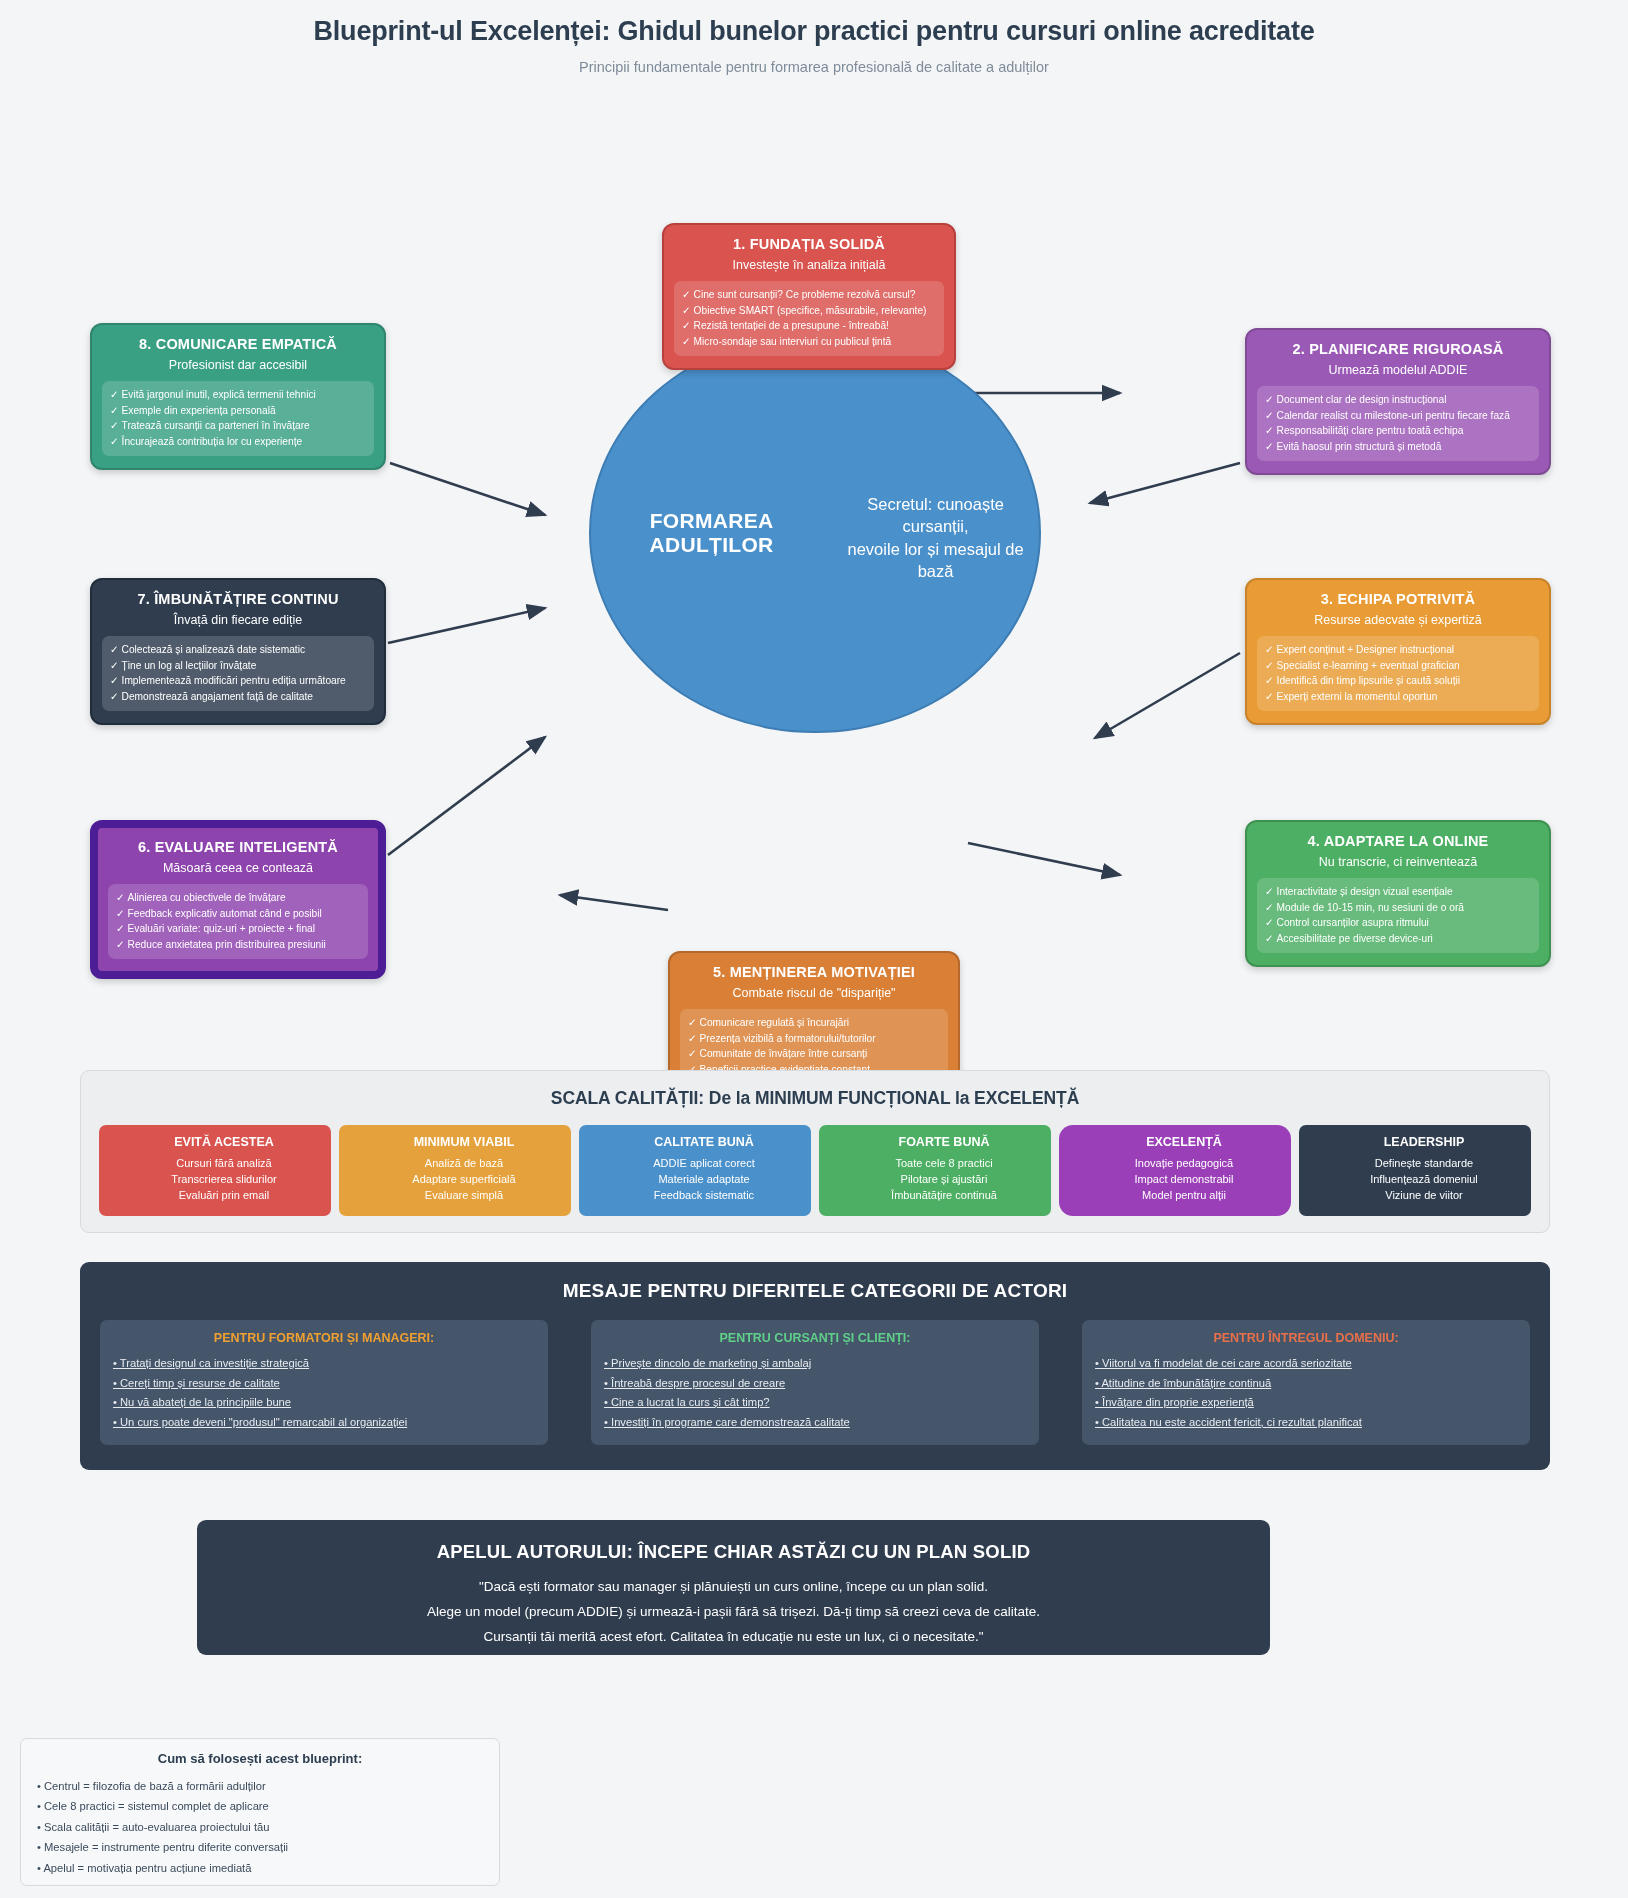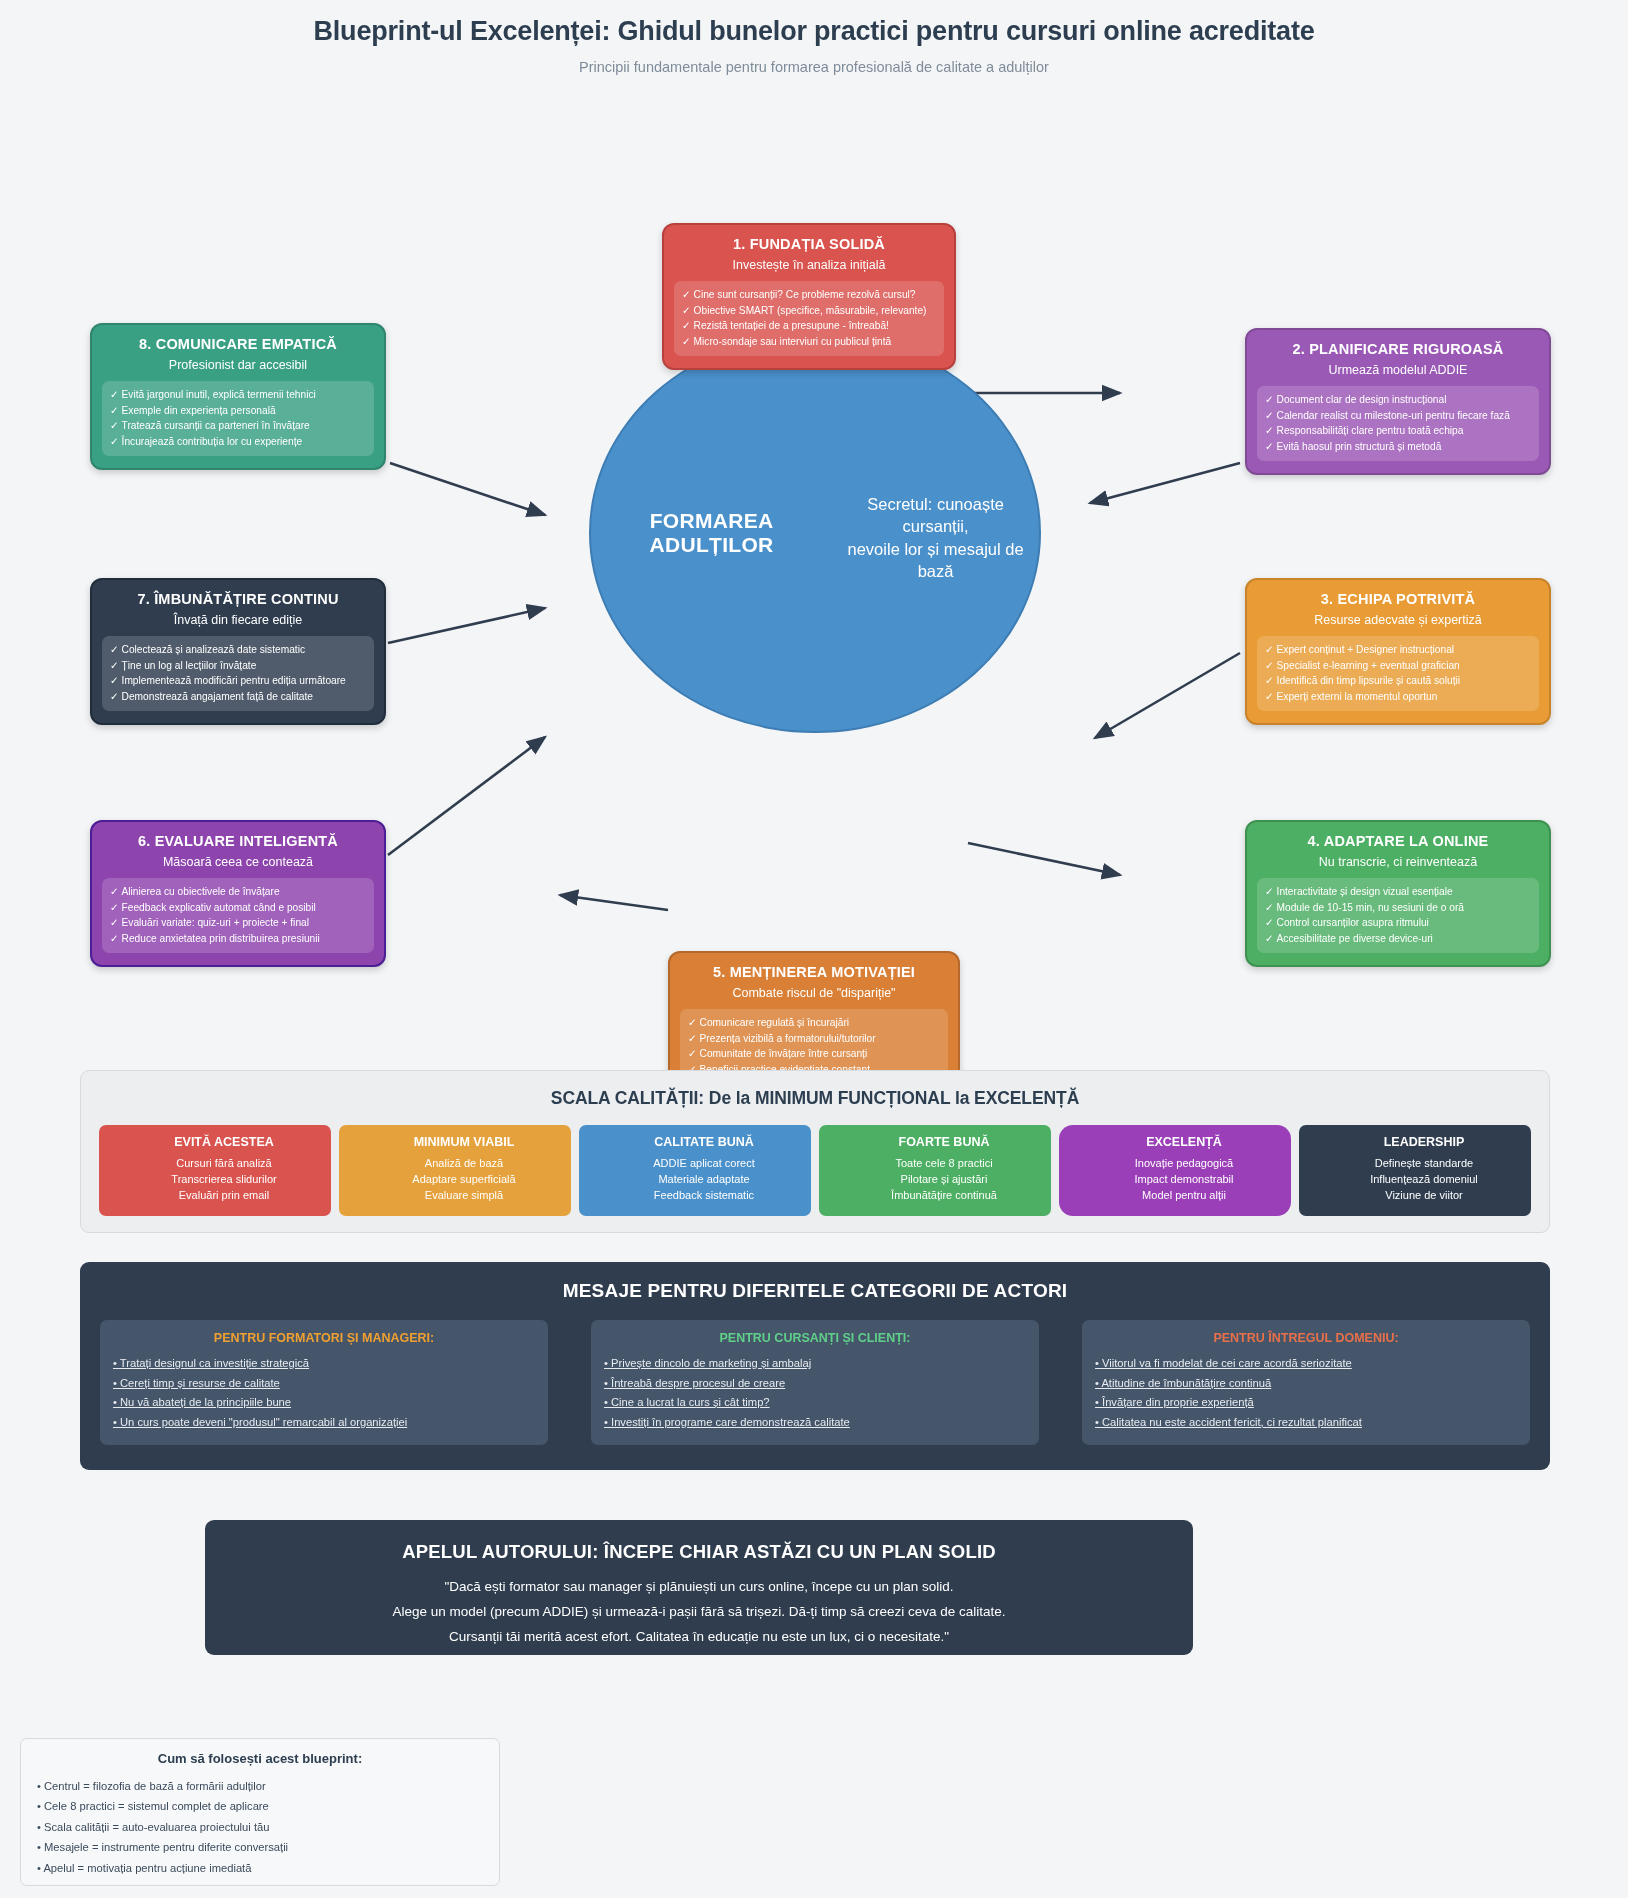--- a/index.html
+++ b/index.html
@@ -64,21 +64,21 @@
     font-size: 10.2px; line-height: 1.52; white-space: nowrap;
   }
   .card .card-list li .chk { margin-right: 3px; }
 
   
   .c-red    { background:#d9534f; border:2px solid #b8413d; }
   .c-purple { background:#9b59b6; border:2px solid #804a96; }
   .c-orange { background:#e99c35; border:2px solid #c9832a; }
   .c-green  { background:#4caf63; border:2px solid #3e9151; }
   .c-orange2{ background:#d98036; border:2px solid #b5682b; }
-  .c-purple2{ background:#8e44ad; border:2px solid #4c1d95; }
+  .c-purple2{ background:#8e44ad; border:8px solid #4c1d95; }
   .c-dark   { background:#2f3d4f; border:2px solid #222d3b; }
   .c-teal   { background:#3aa083; border:2px solid #2f856d; }
 
   
   #card1 { left: 662px; top: 148px; width: 294px; }
   #card2 { left: 1245px; top: 253px; width: 306px; }
   #card3 { left: 1245px; top: 503px; width: 306px; }
   #card4 { left: 1245px; top: 745px; width: 306px; }
   #card5 { left: 668px; top: 876px; width: 292px; }
   #card6 { left: 90px;  top: 745px; width: 296px; }
@@ -126,21 +126,21 @@
     text-align: center; font-size: 12.5px; font-weight: bold; margin-bottom: 9px;
   }
   .msg-col ul { list-style: none; }
   .msg-col li { font-size: 11.2px; color: #e8ecf0; line-height: 1.75; white-space: nowrap; text-decoration: underline; }
   .mh-orange { color: #f0a030; }
   .mh-green  { color: #5fd08a; }
   .mh-red    { color: #e8704a; }
 
   
   .cta-panel {
-    position: absolute; left: 205px; top: 1520px; width: 988px; height: 135px;
+    position: absolute; left: 197px; top: 1520px; width: 1073px; height: 135px;
     background: #2f3d4f; border-radius: 9px; color: #fff; text-align: center;
   }
   .cta-title { font-size: 18.5px; font-weight: bold; padding-top: 21px; letter-spacing: 0.2px; }
   .cta-body { font-size: 13.5px; line-height: 1.85; margin-top: 12px; }
 
   
   .howto {
     position: absolute; left: 20px; top: 1738px; width: 480px; height: 148px;
     background: #f7f8f9; border: 1px solid #d7dade; border-radius: 7px;
     padding: 12px 16px;

